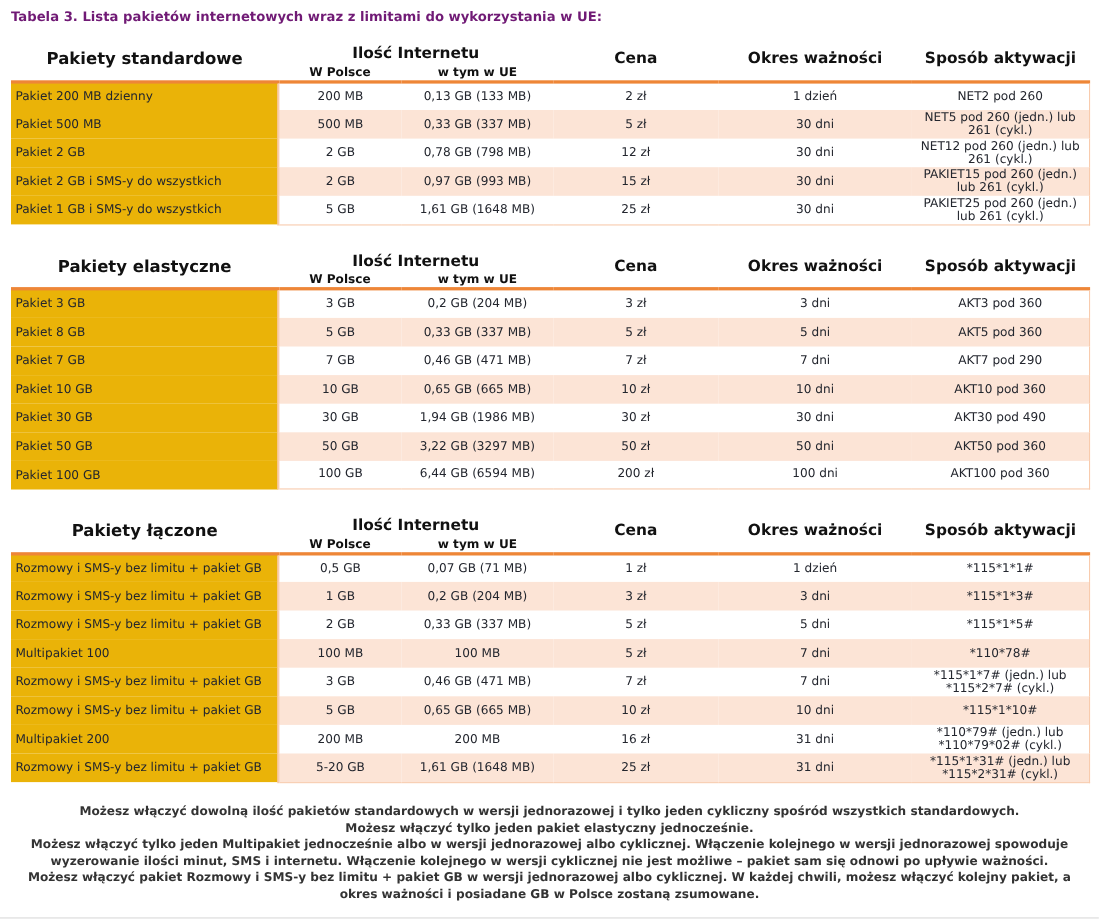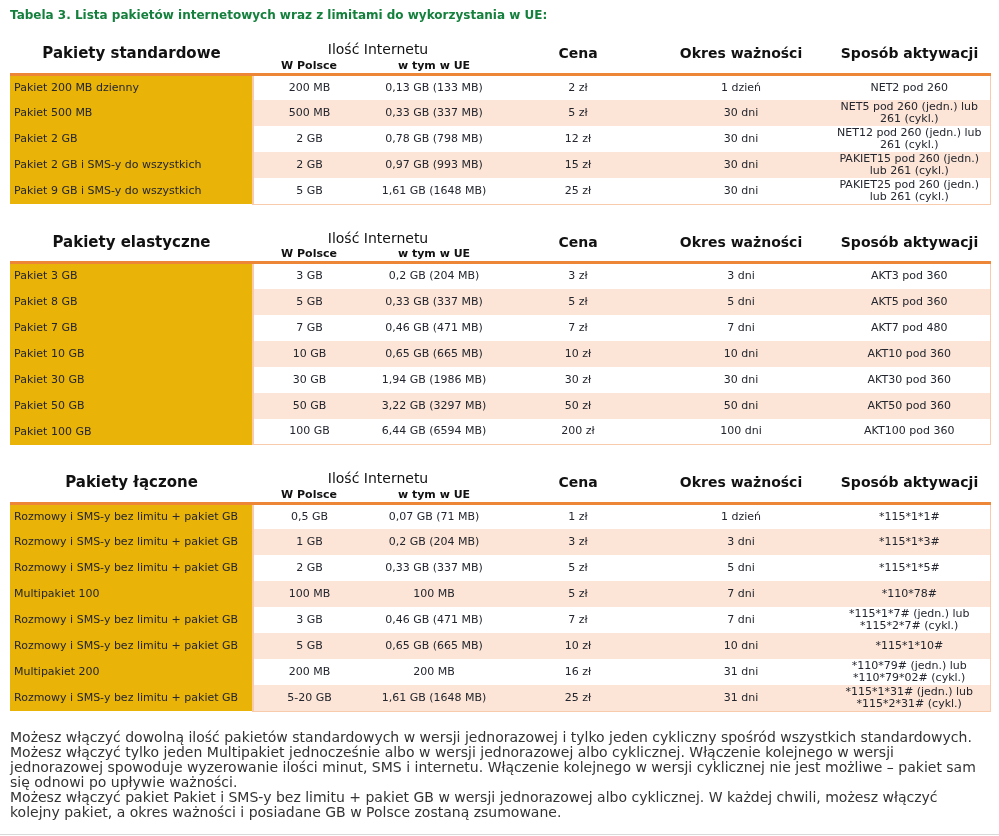--- a/index.html
+++ b/index.html
@@ -14,59 +14,59 @@
   body{
     width:999px;height:836px;
     background:#ffffff;
     font-family:"DejaVu Sans","Liberation Sans",sans-serif;
     color:var(--text_dark);
     overflow:hidden;
   }
   .page{position:relative;width:999px;height:836px;padding:8px 9px 0 10px;}
   .doc-title{
     font-size:12px;font-weight:bold;line-height:14px;
-    margin:0 0 12px 0;color:#15803d;
+    margin:0 0 12px 0;color:#701a75;
   }
   table.pkg{
     border-collapse:collapse;table-layout:fixed;
     width:980px;margin:10px 0 18px 0;
   }
   col.c-name{width:243px;}
   col.c-pl{width:112px;}
   col.c-eu{width:138px;}
   col.c-price{width:150px;}
   col.c-valid{width:176px;}
   col.c-act{width:161px;}
   thead th{
     border-bottom:3px solid var(--accent_orange);
     padding:0;vertical-align:middle;text-align:center;
     color:#111111;
   }
   thead th.name-h{font-size:15px;font-weight:bold;height:40px;}
   thead th.group-h{
-    border-bottom:none;font-size:14px;font-weight:normal;
+    border-bottom:none;font-size:14px;font-weight:bold;
     height:24px;vertical-align:bottom;padding-bottom:1px;
   }
   thead tr.subrow th{font-size:11px;font-weight:bold;height:16px;vertical-align:middle;}
   thead th.big-h{font-size:14px;font-weight:bold;}
   tbody td{
     height:26px;padding:0 5px;
     font-size:11px;line-height:12px;
     text-align:center;vertical-align:middle;
     color:var(--text_dark);
   }
   tbody td:first-child{text-align:left;padding-left:4px;background:#eab308;}
   tbody tr:nth-child(even) td:not(:first-child){background:var(--row_peach);}
   tbody td:nth-child(2){border-left:2px solid var(--border_peach);}
   tbody td:last-child{border-right:1px solid var(--border_peach);}
   tbody tr:last-child td:not(:first-child){border-bottom:1px solid var(--border_peach);}
   .footnotes{margin-top:6px;width:979px;}
   .footnotes p{
-    margin:0;font-size:14px;line-height:15px;
-    color:var(--footnote_text);font-weight:normal;
+    margin:0;font-size:11px;line-height:15px;
+    color:var(--footnote_text);font-weight:bold;text-align:center;
   }
   .bottom-rule{
     position:absolute;left:0;bottom:1px;width:999px;height:0;
     border-top:1px solid #d9d9d9;
   }
 </style>
 </head>
 <body>
 
 <div class="page">
@@ -122,21 +122,21 @@
         </tr>
         <tr>
           <td>Pakiet 2 GB i SMS-y do wszystkich</td>
           <td>2 GB</td>
           <td>0,97 GB (993 MB)</td>
           <td>15 zł</td>
           <td>30 dni</td>
           <td>PAKIET15 pod 260 (jedn.) lub 261 (cykl.)</td>
         </tr>
         <tr>
-          <td>Pakiet 9 GB i SMS-y do wszystkich</td>
+          <td>Pakiet 1 GB i SMS-y do wszystkich</td>
           <td>5 GB</td>
           <td>1,61 GB (1648 MB)</td>
           <td>25 zł</td>
           <td>30 dni</td>
           <td>PAKIET25 pod 260 (jedn.) lub 261 (cykl.)</td>
         </tr>
       </tbody>
   </table>
 
   <table class="pkg">
@@ -177,37 +177,37 @@
           <td>5 zł</td>
           <td>5 dni</td>
           <td>AKT5 pod 360</td>
         </tr>
         <tr>
           <td>Pakiet 7 GB</td>
           <td>7 GB</td>
           <td>0,46 GB (471 MB)</td>
           <td>7 zł</td>
           <td>7 dni</td>
-          <td>AKT7 pod 480</td>
+          <td>AKT7 pod 290</td>
         </tr>
         <tr>
           <td>Pakiet 10 GB</td>
           <td>10 GB</td>
           <td>0,65 GB (665 MB)</td>
           <td>10 zł</td>
           <td>10 dni</td>
           <td>AKT10 pod 360</td>
         </tr>
         <tr>
           <td>Pakiet 30 GB</td>
           <td>30 GB</td>
           <td>1,94 GB (1986 MB)</td>
           <td>30 zł</td>
           <td>30 dni</td>
-          <td>AKT30 pod 360</td>
+          <td>AKT30 pod 490</td>
         </tr>
         <tr>
           <td>Pakiet 50 GB</td>
           <td>50 GB</td>
           <td>3,22 GB (3297 MB)</td>
           <td>50 zł</td>
           <td>50 dni</td>
           <td>AKT50 pod 360</td>
         </tr>
         <tr>
@@ -306,18 +306,19 @@
           <td>1,61 GB (1648 MB)</td>
           <td>25 zł</td>
           <td>31 dni</td>
           <td>*115*1*31# (jedn.) lub *115*2*31# (cykl.)</td>
         </tr>
       </tbody>
   </table>
 
   <div class="footnotes">
     <p>Możesz włączyć dowolną ilość pakietów standardowych w wersji jednorazowej i tylko jeden cykliczny spośród wszystkich standardowych.</p>
+    <p>Możesz włączyć tylko jeden pakiet elastyczny jednocześnie.</p>
     <p>Możesz włączyć tylko jeden Multipakiet jednocześnie albo w wersji jednorazowej albo cyklicznej. Włączenie kolejnego w wersji jednorazowej spowoduje wyzerowanie ilości minut, SMS i internetu. Włączenie kolejnego w wersji cyklicznej nie jest możliwe – pakiet sam się odnowi po upływie ważności.</p>
-    <p>Możesz włączyć pakiet Pakiet i SMS-y bez limitu + pakiet GB w wersji jednorazowej albo cyklicznej. W każdej chwili, możesz włączyć kolejny pakiet, a okres ważności i posiadane GB w Polsce zostaną zsumowane.</p>
+    <p>Możesz włączyć pakiet Rozmowy i SMS-y bez limitu + pakiet GB w wersji jednorazowej albo cyklicznej. W każdej chwili, możesz włączyć kolejny pakiet, a okres ważności i posiadane GB w Polsce zostaną zsumowane.</p>
   </div>
 
   <div class="bottom-rule"></div>
 </div>
 
 </body></html>

